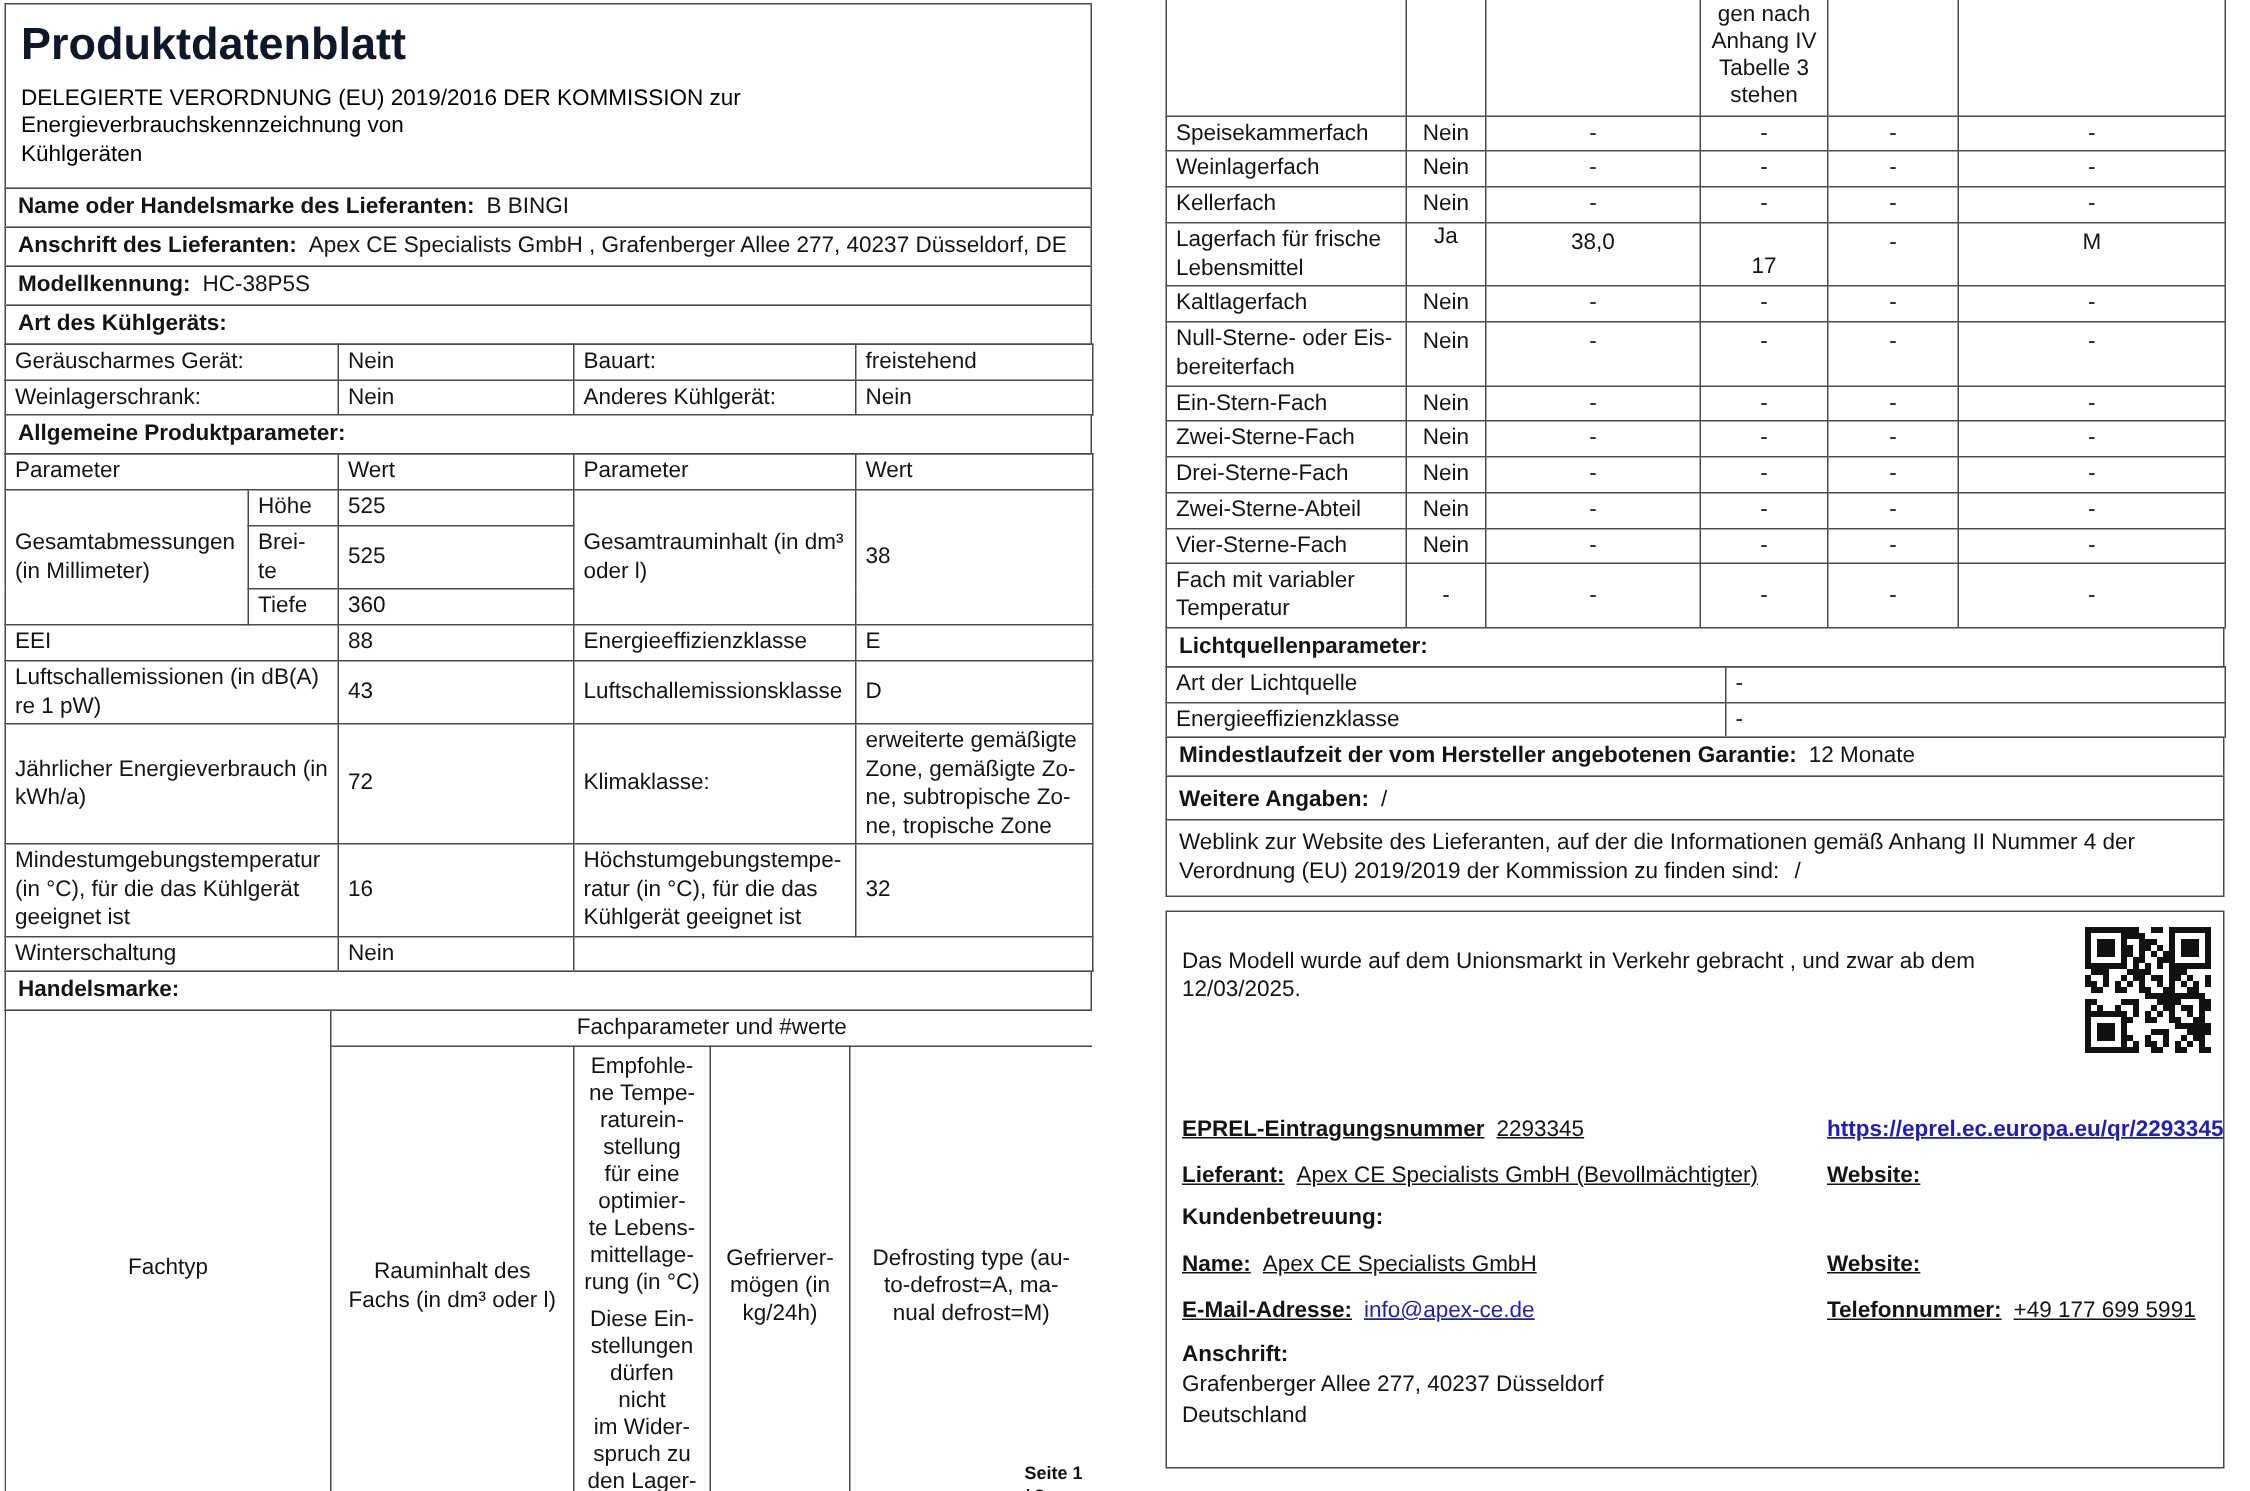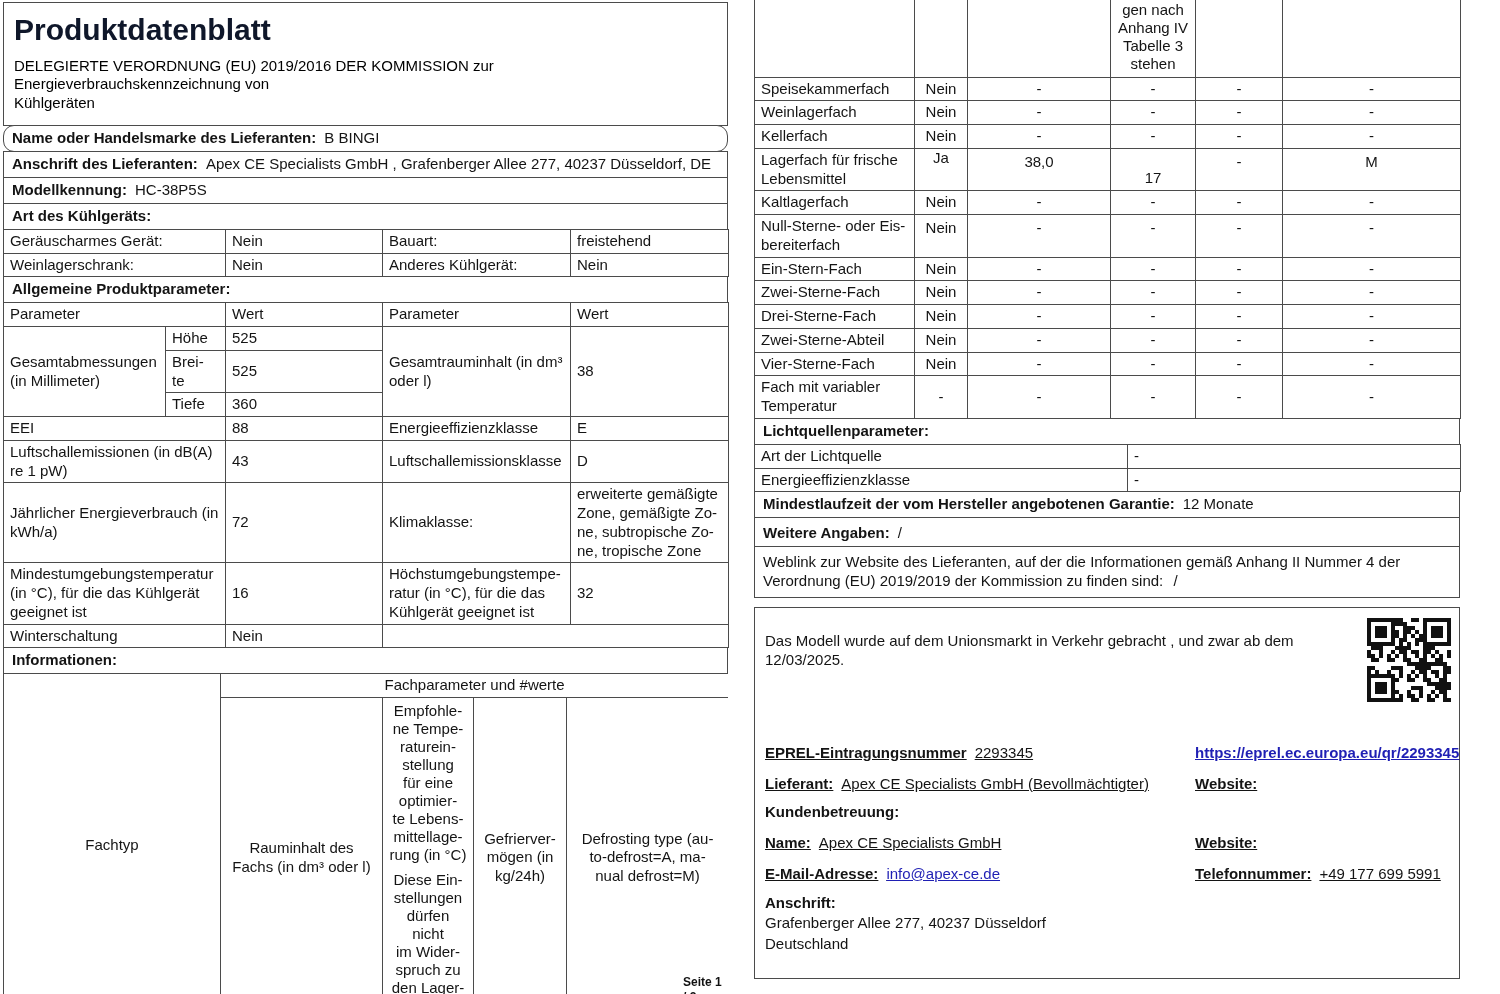--- a/index.html
+++ b/index.html
@@ -1,19 +1,19 @@
 <!DOCTYPE html>
 <html><head>
 <meta charset="utf-8">
 <style>
   html,body{margin:0;padding:0;background:#ffffff;}
   body{width:1500px;height:994px;position:relative;font-family:"Liberation Sans",sans-serif;color:#141414;font-size:15px;line-height:1.25;}
   .page{position:absolute;top:2px;}
   .p1{left:3px;width:725px;}
-  .p2{left:754px;width:706px;top:0;}
+  .p2{left:777px;width:706px;top:0;}
   .box{border:1px solid #4b4b4b;margin-top:-1px;padding:3px 8px;box-sizing:border-box;background:#fff;}
   .box:first-child{margin-top:0;}
   .doc-title{font-size:30px;font-weight:bold;color:#0f172a;margin:2px 0 8px 0;letter-spacing:0;}
   .subtitle{white-space:pre-line;color:#000000;}
   .lbl{font-weight:bold;margin-right:8px;}
   table{border-collapse:collapse;width:100%;table-layout:fixed;margin-top:-1px;}
   td{border:1px solid #4b4b4b;padding:2px 6px;vertical-align:middle;box-sizing:border-box;overflow:hidden;}
   .secrow{font-weight:bold;min-height:27px;}
   .pre{white-space:pre-line;}
   .ctr{text-align:center;}
@@ -36,21 +36,21 @@
 <body>
 
 <div class="page p1">
 
   <div class="box" style="padding:6px 10px 12px 10px;">
     <div class="doc-title">Produktdatenblatt</div>
     <div class="subtitle pre">DELEGIERTE VERORDNUNG (EU) 2019/2016 DER KOMMISSION zur Energieverbrauchskennzeichnung von
 Kühlgeräten</div>
   </div>
 
-  <div class="box" style="min-height:27px;border-radius:11px;">
+  <div class="box" style="min-height:27px;">
     <span class="lbl">Name oder Handelsmarke des Lieferanten:</span><span>B BINGI</span>
   </div>
 
   <div class="box" style="min-height:27px;">
     <span class="lbl">Anschrift des Lieferanten:</span><span>Apex CE Specialists GmbH , Grafenberger Allee 277, 40237 Düsseldorf, DE</span>
   </div>
 
   <div class="box" style="min-height:27px;">
     <span class="lbl">Modellkennung:</span><span>HC-38P5S</span>
   </div>
@@ -148,21 +148,21 @@
     </tr>
     <tr>
       <td colspan="2" style="height:22px">Winterschaltung</td>
       <td>Nein</td>
       <td colspan="2"></td>
     </tr>
   </tbody>
     </table>
 
   <div class="box secrow">
-    <span>Informationen:</span>
+    <span>Handelsmarke:</span>
   </div>
 
   <div class="fach-clip">
     <table>
       <colgroup>
           <col style="width:217px">
           <col style="width:162px">
           <col style="width:91px">
           <col style="width:93px">
           <col style="width:162px">

